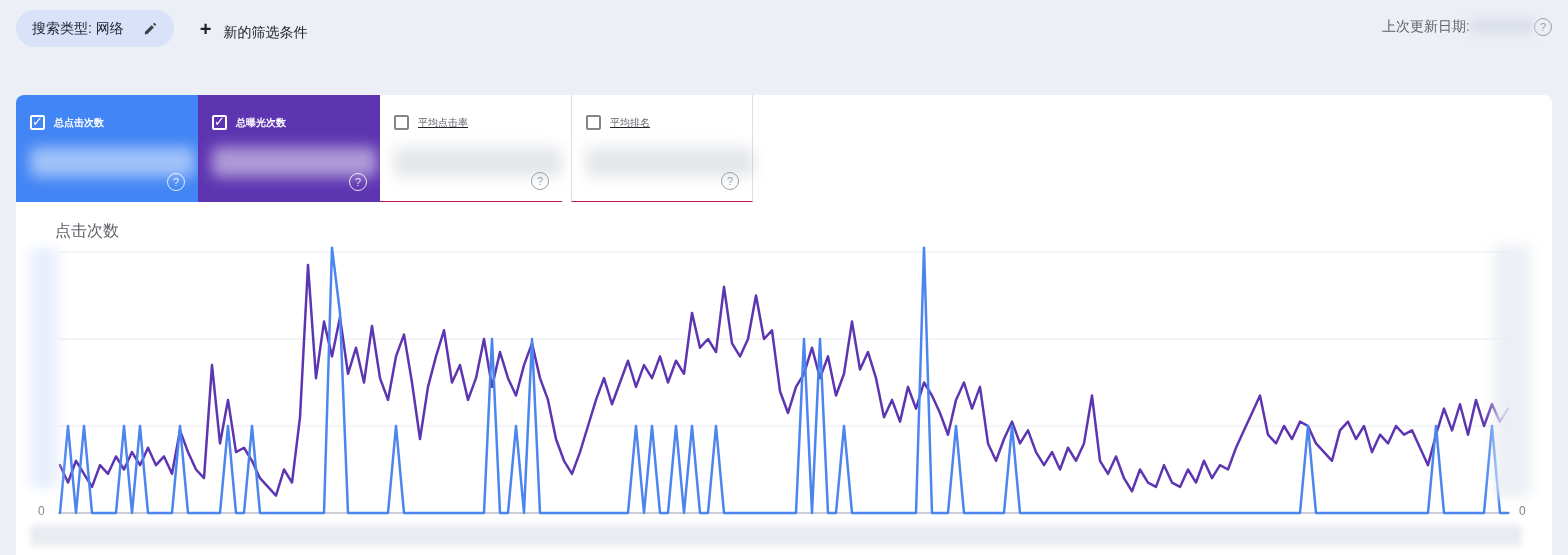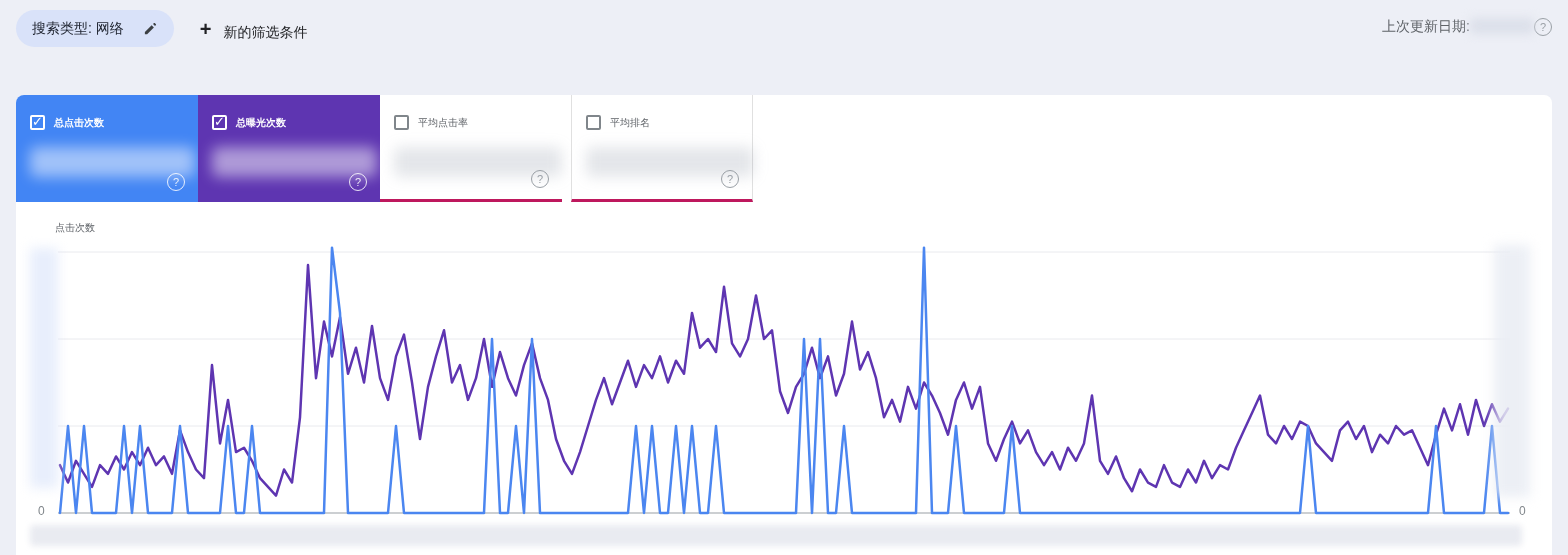--- a/index.html
+++ b/index.html
@@ -42,25 +42,25 @@
   .metric-tab.unsel .cbox { border:2px solid #80868b; }
   .metric-tab .cbox .tick { position:absolute; left:0px; top:-3px; color:#fff; font-size:13px; font-weight:bold; }
   .metric-tab .mlabel { font-size:10px; }
   .metric-tab.sel .mlabel { color:#fff; font-weight:bold; }
   .metric-tab.unsel .mlabel { color:#5f6368; }
   .metric-tab .val-redact { position:absolute; left:14px; top:52px; height:30px; filter:blur(7px); border-radius:6px; }
   .metric-tab.sel .val-redact { background:rgba(255,255,255,.5); width:165px; }
   .metric-tab.unsel .val-redact { background:rgba(130,140,160,.22); width:168px; }
   .metric-tab .helpq { position:absolute; right:13px; bottom:11px; }
   .metric-tab.sel .helpq { border-color:rgba(255,255,255,.85); color:rgba(255,255,255,.85); }
-  .metric-tab.unsel { border-bottom:3px solid #be185d; }
+  .metric-tab.unsel { border-bottom:1px solid #be185d;text-decoration:underline; }
   .metric-tab.unsel + .metric-tab.unsel { border-left:1px solid #e0e0e0;margin-left:9px; }
   .metric-tab.last-bordered { border-right:1px solid #e0e0e0; }
   
-  .axis-title { position:absolute; font-size:10px; color:#5f6368; top:126px; }
+  .axis-title { position:absolute; font-size:16px; color:#5f6368; top:126px; }
   .axis-title.left { left:39px; }
   .axis-title.right { left:1576px;font-weight:bold; }
   .zero { position:absolute; font-size:12px; color:#80868b; top:409px; }
   .zero.left { left:22px; }
   .zero.right { left:1503px; }
   .chart-svg { position:absolute; left:42px; top:151px; }
   .redact-strip { position:absolute; filter:blur(6px); }
   .redact-strip.left-axis { left:14px; top:153px; width:28px; height:240px; background:rgba(219,229,250,.65); }
   .redact-strip.right-axis { left:1478px; top:150px; width:36px; height:252px; background:rgba(233,236,243,.85); }
   .redact-strip.x-axis { left:14px; top:430px; width:1492px; height:21px; background:#e9ebf1; filter:blur(3px); border-radius:4px; }

